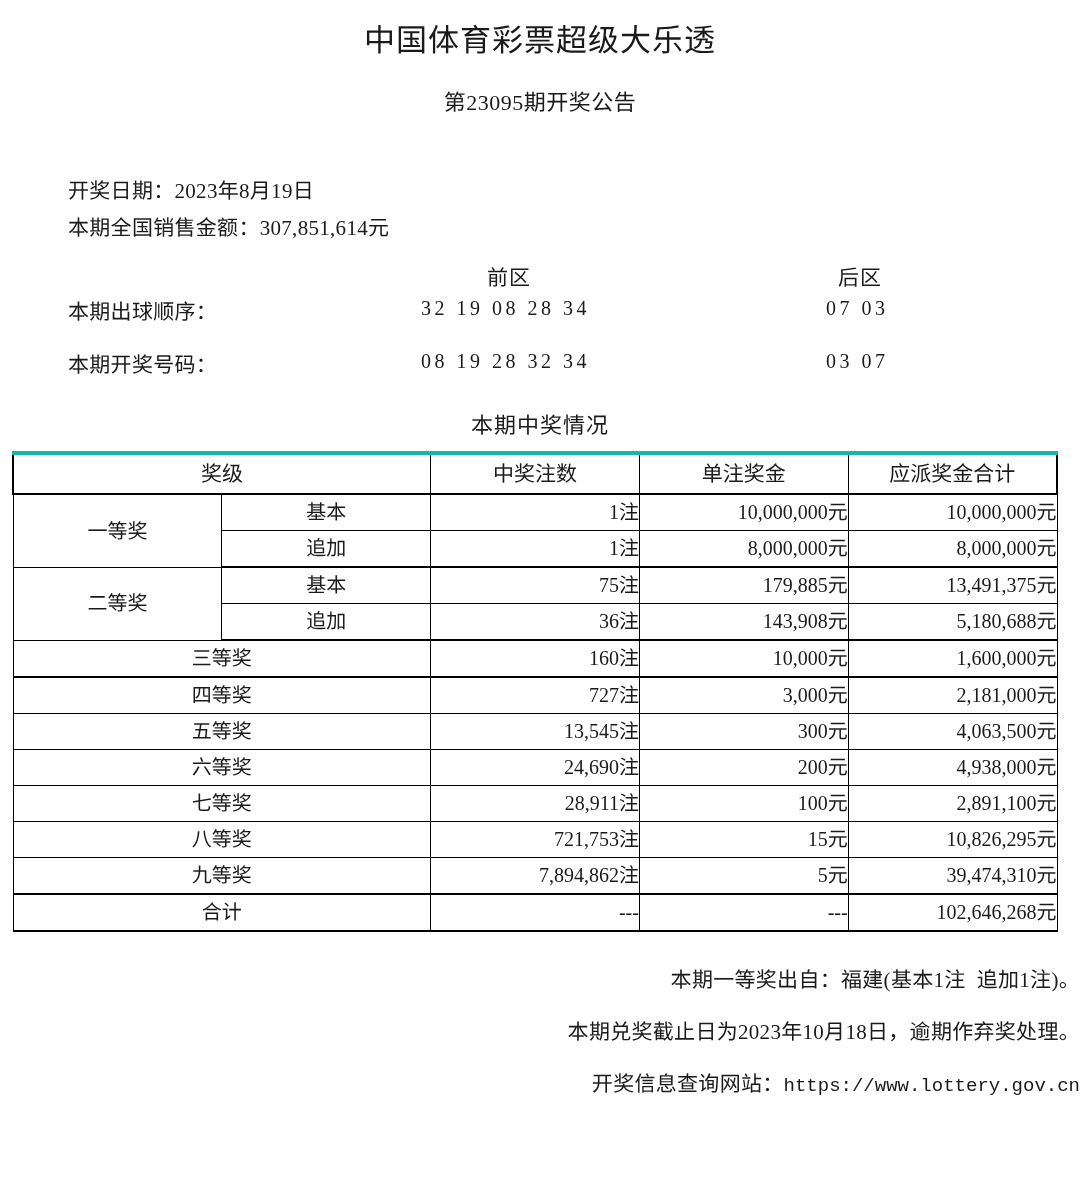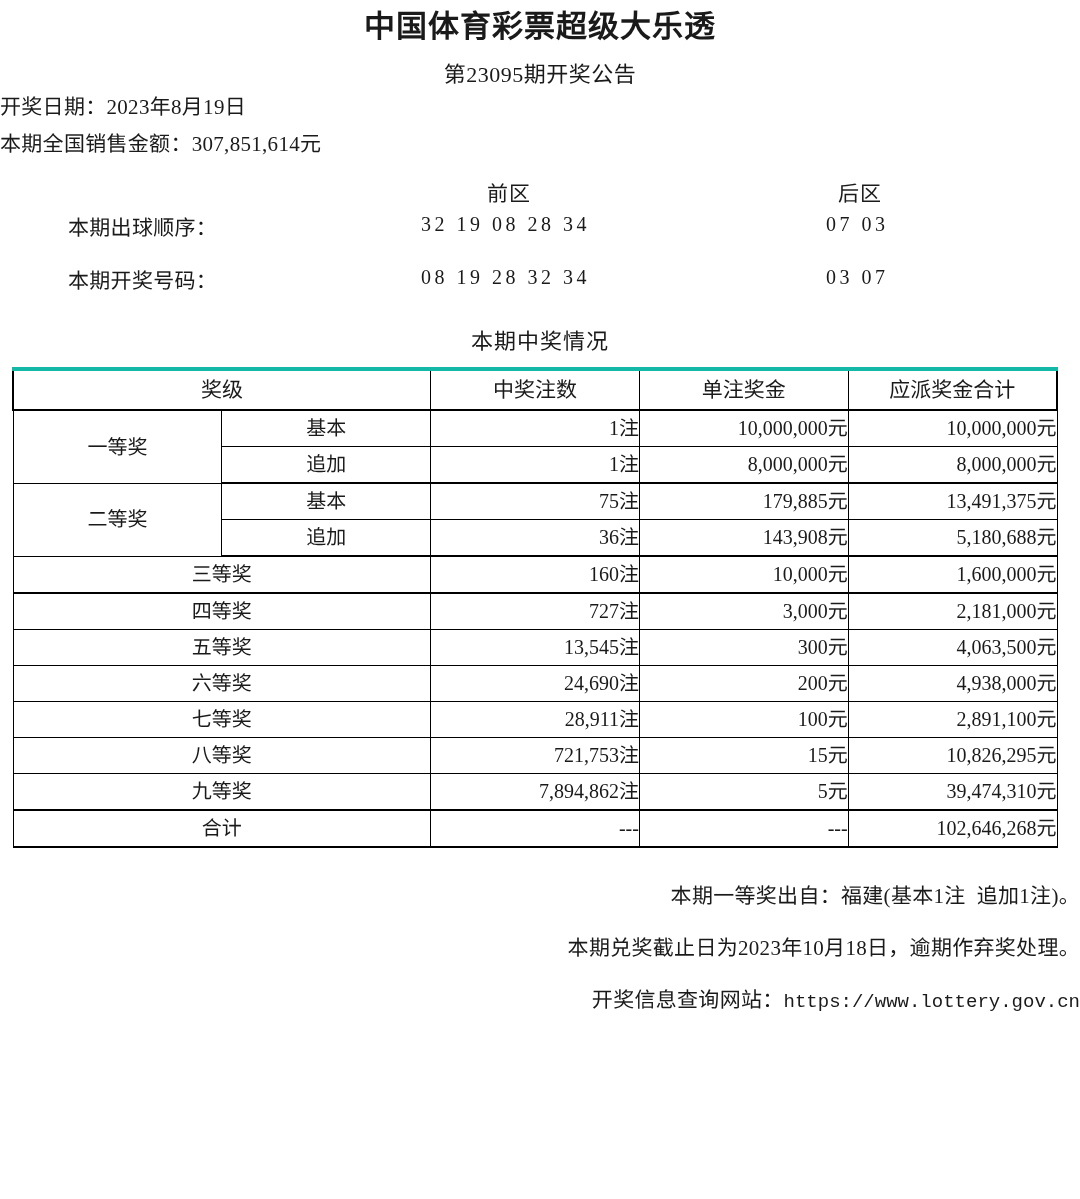--- a/index.html
+++ b/index.html
@@ -23,36 +23,38 @@
     height: 1199px;
     box-sizing: border-box;
   }
 
   
   .doc-title {
     text-align: center;
     font-size: 31px;
     line-height: 1.25;
     letter-spacing: 1px;
-    margin: 0;
+    margin: 14px;
     padding-top: 8px;
-    font-weight: bold;
+    font-weight: normal;
   }
   .doc-subtitle {
     text-align: center;
     font-size: 22px;
     line-height: 1.3;
     margin: 0;
     padding-top: 14px;
     letter-spacing: 0.5px;
     font-weight: normal;
   }
 
   
   .info-block {
+    margin-top: 56px;
+    padding-left: 68px;
   }
   .info-line {
     font-size: 21px;
     line-height: 37px;
     letter-spacing: 0.3px;
     white-space: pre;
   }
 
   
   .zone-header {

